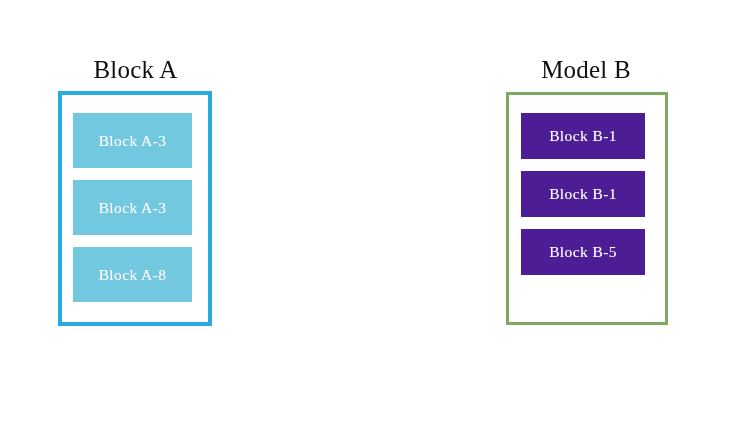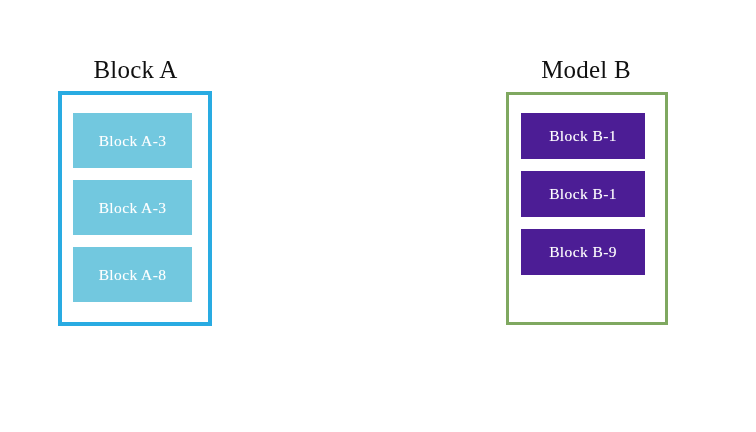--- a/index.html
+++ b/index.html
@@ -131,17 +131,17 @@
 
   <div class="model-group" id="group-b">
     <div class="model-title">Model B</div>
 
     <div class="model-container">
     </div>
 
     <div class="blocks">
       <div class="block">Block B-1</div>
       <div class="block">Block B-1</div>
-      <div class="block">Block B-9</div>
+      <div class="block">Block B-5</div>
     </div>
   </div>
 
 </div>
 
 </body></html>

